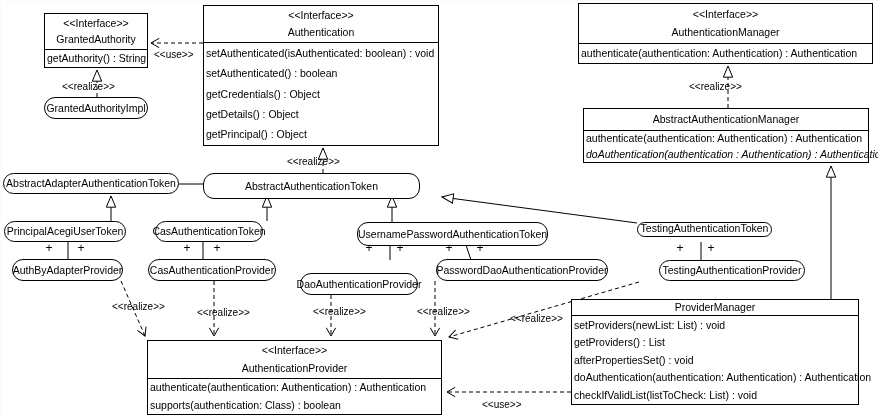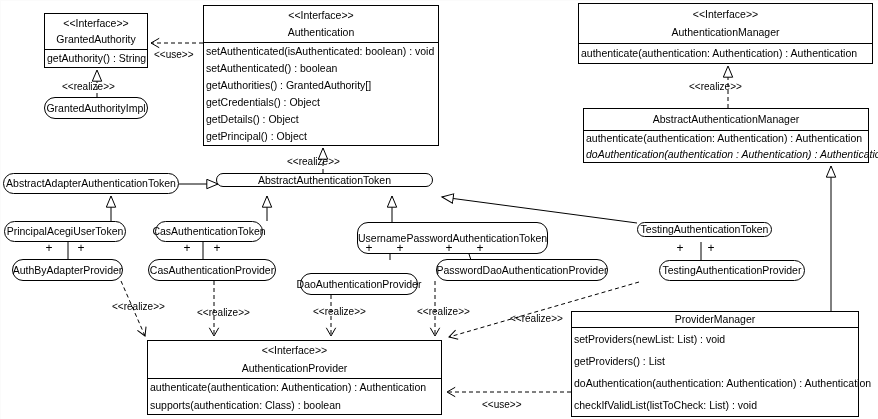--- a/index.html
+++ b/index.html
@@ -18,21 +18,21 @@
     text-align:center;flex-shrink:0;padding:1px 2px;box-sizing:border-box;
   }
   .box.with-methods .title{border-bottom:1.2px solid #000;}
   .box .methods{
     flex:1;display:flex;flex-direction:column;justify-content:space-around;
     padding:0 2px;overflow:visible;
   }
   .m{white-space:nowrap;}
   .abstract-name{}
   .abstract-m{font-style:italic;}
-  .box.nameonly{justify-content:center;border-radius:11px;}
+  .box.nameonly{justify-content:flex-end;border-radius:11px;}
   .box.nameonly .title{flex:1;justify-content:center;}
   .elabel{position:absolute;font-size:10px;white-space:nowrap;}
   .plus{position:absolute;font-size:12px;width:10px;text-align:center;line-height:10px;}
 </style>
 </head>
 <body>
 
 <div class="canvas">
 
   <svg class="wires">
@@ -88,21 +88,20 @@
   </div>
 
   <div class="box with-methods" style="left:203px;top:5px;width:236px;height:141px">
     <div class="title" style="height:37px">
       <div>&lt;&lt;Interface&gt;&gt;</div>
       <div>Authentication</div>
     </div>
     <div class="methods">
       <div class="m">setAuthenticated(isAuthenticated: boolean) : void</div>
       <div class="m">setAuthenticated() : boolean</div>
-      <div class="m">getAuthorities() : GrantedAuthority[]</div>
       <div class="m">getCredentials() : Object</div>
       <div class="m">getDetails() : Object</div>
       <div class="m">getPrincipal() : Object</div>
     </div>
   </div>
 
   <div class="box with-methods" style="left:578px;top:3px;width:295px;height:61px">
     <div class="title" style="height:40px">
       <div>&lt;&lt;Interface&gt;&gt;</div>
       <div>AuthenticationManager</div>
@@ -121,39 +120,39 @@
       <div class="m abstract-m">doAuthentication(authentication : Authentication) : Authentication</div>
     </div>
   </div>
 
   <div class="box nameonly" style="left:3px;top:173px;width:176px;height:21px">
     <div class="title">
         <div class="abstract-name">AbstractAdapterAuthenticationToken</div>
       </div>
   </div>
 
-  <div class="box nameonly" style="left:216px;top:173px;width:217px;height:14px">
+  <div class="box nameonly" style="left:203px;top:173px;width:217px;height:26px">
     <div class="title">
         <div class="abstract-name">AbstractAuthenticationToken</div>
       </div>
   </div>
 
   <div class="box nameonly" style="left:4px;top:221px;width:122px;height:21px">
     <div class="title">
         <div>PrincipalAcegiUserToken</div>
       </div>
   </div>
 
   <div class="box nameonly" style="left:155px;top:221px;width:108px;height:21px">
     <div class="title">
         <div>CasAuthenticationToken</div>
       </div>
   </div>
 
-  <div class="box nameonly" style="left:357px;top:222px;width:191px;height:32px">
+  <div class="box nameonly" style="left:357px;top:222px;width:191px;height:24px">
     <div class="title">
         <div>UsernamePasswordAuthenticationToken</div>
       </div>
   </div>
 
   <div class="box nameonly" style="left:637px;top:222px;width:135px;height:15px">
     <div class="title">
         <div>TestingAuthenticationToken</div>
       </div>
   </div>
@@ -192,27 +191,28 @@
     <div class="title" style="height:38px">
       <div>&lt;&lt;Interface&gt;&gt;</div>
       <div>AuthenticationProvider</div>
     </div>
     <div class="methods">
       <div class="m">authenticate(authentication: Authentication) : Authentication</div>
       <div class="m">supports(authentication: Class) : boolean</div>
     </div>
   </div>
 
-  <div class="box with-methods" style="left:571px;top:311px;width:288px;height:106px">
+  <div class="box with-methods" style="left:571px;top:299px;width:288px;height:106px">
     <div class="title" style="height:16px">
       <div>ProviderManager</div>
     </div>
     <div class="methods">
       <div class="m">setProviders(newList: List) : void</div>
       <div class="m">getProviders() : List</div>
+      <div class="m">afterPropertiesSet() : void</div>
       <div class="m">doAuthentication(authentication: Authentication) : Authentication</div>
       <div class="m">checkIfValidList(listToCheck: List) : void</div>
     </div>
   </div>
 
   <div class="elabel" style="left:154px;top:49px">&lt;&lt;use&gt;&gt;</div>
   <div class="elabel" style="left:62px;top:81px">&lt;&lt;realize&gt;&gt;</div>
   <div class="elabel" style="left:287px;top:156px">&lt;&lt;realize&gt;&gt;</div>
   <div class="elabel" style="left:689px;top:81px">&lt;&lt;realize&gt;&gt;</div>
   <div class="elabel" style="left:112px;top:301px">&lt;&lt;realize&gt;&gt;</div>

